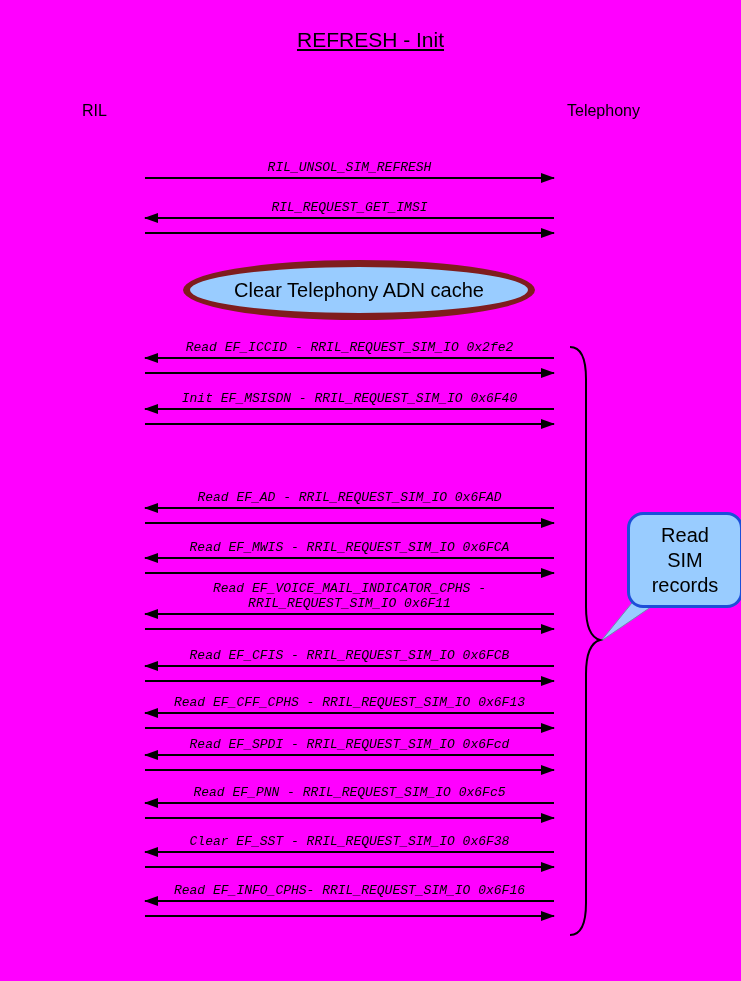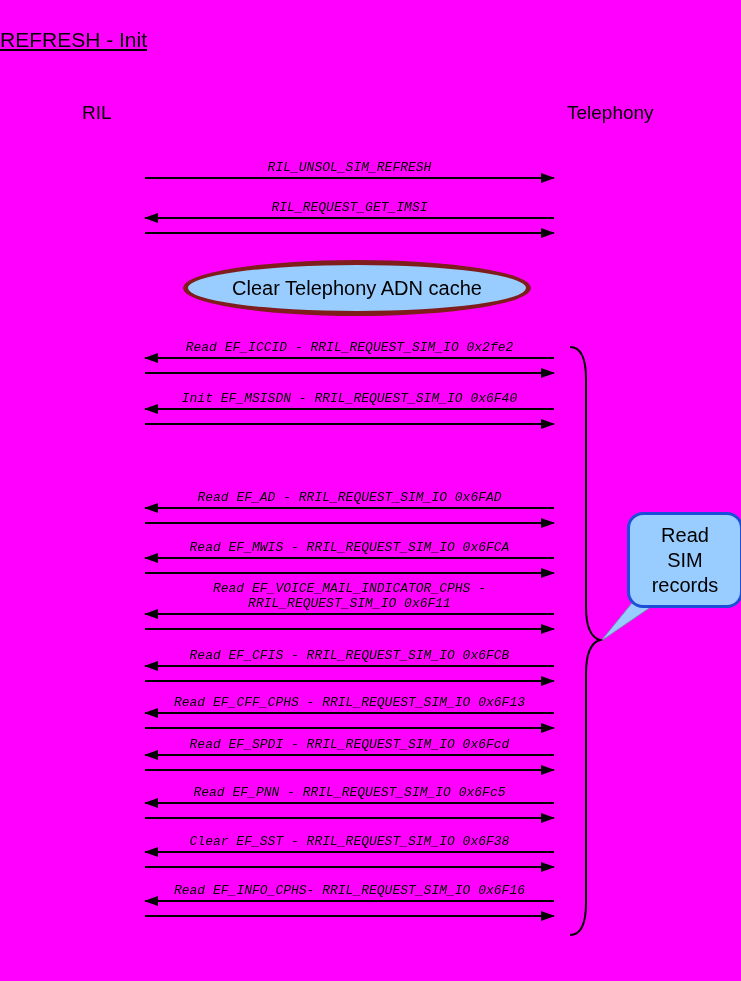--- a/index.html
+++ b/index.html
@@ -6,23 +6,23 @@
   .stage {
     position:relative;
     width:741px; height:981px;
     background: var(--background, #FF00FF);
     font-family:"Liberation Sans", sans-serif;
     color:#000;
     overflow:hidden;
   }
   .title {
     position:absolute; top:28px; left:0; width:100%;
-    font-size:21px; text-decoration:underline;
+    text-align:center; font-size:21px; text-decoration:underline;
   }
-  .actor { position:absolute; font-size:19px; }
+  .actor { position:absolute; font-size:16px; }
   .actor-left  { left:82px;  top:102px; }
   .actor-right { left:567px; top:102px; }
 
   .msg { position:absolute; left:145px; width:409px;font-style:italic; }
   .msg-label {
     font-family:"Liberation Mono","DejaVu Sans Mono",monospace;
     font-size:13px; line-height:15px;
     text-align:center; margin-bottom:2px;
     word-break:break-word;
   }
@@ -41,21 +41,21 @@
     content:""; position:absolute; left:-1px; top:-4px;
     width:0; height:0;
     border-right:14px solid #000;
     border-top:5px solid transparent;
     border-bottom:5px solid transparent;
   }
 
   .note-ellipse {
     position:absolute; left:183px; top:260px; width:338px; height:46px;
     background: var(--shape_fill, #99CCFF);
-    border:5px solid #7f1d1d;
+    border:7px solid #7f1d1d;
     border-radius:50%;
     display:flex; align-items:center; justify-content:center;
     font-size:20px;
   }
 
   .decor { position:absolute; left:0; top:0; pointer-events:none; }
 
   .callout {
     position:absolute; left:627px; top:512px; width:110px; height:90px;
     background: var(--shape_fill, #99CCFF);

